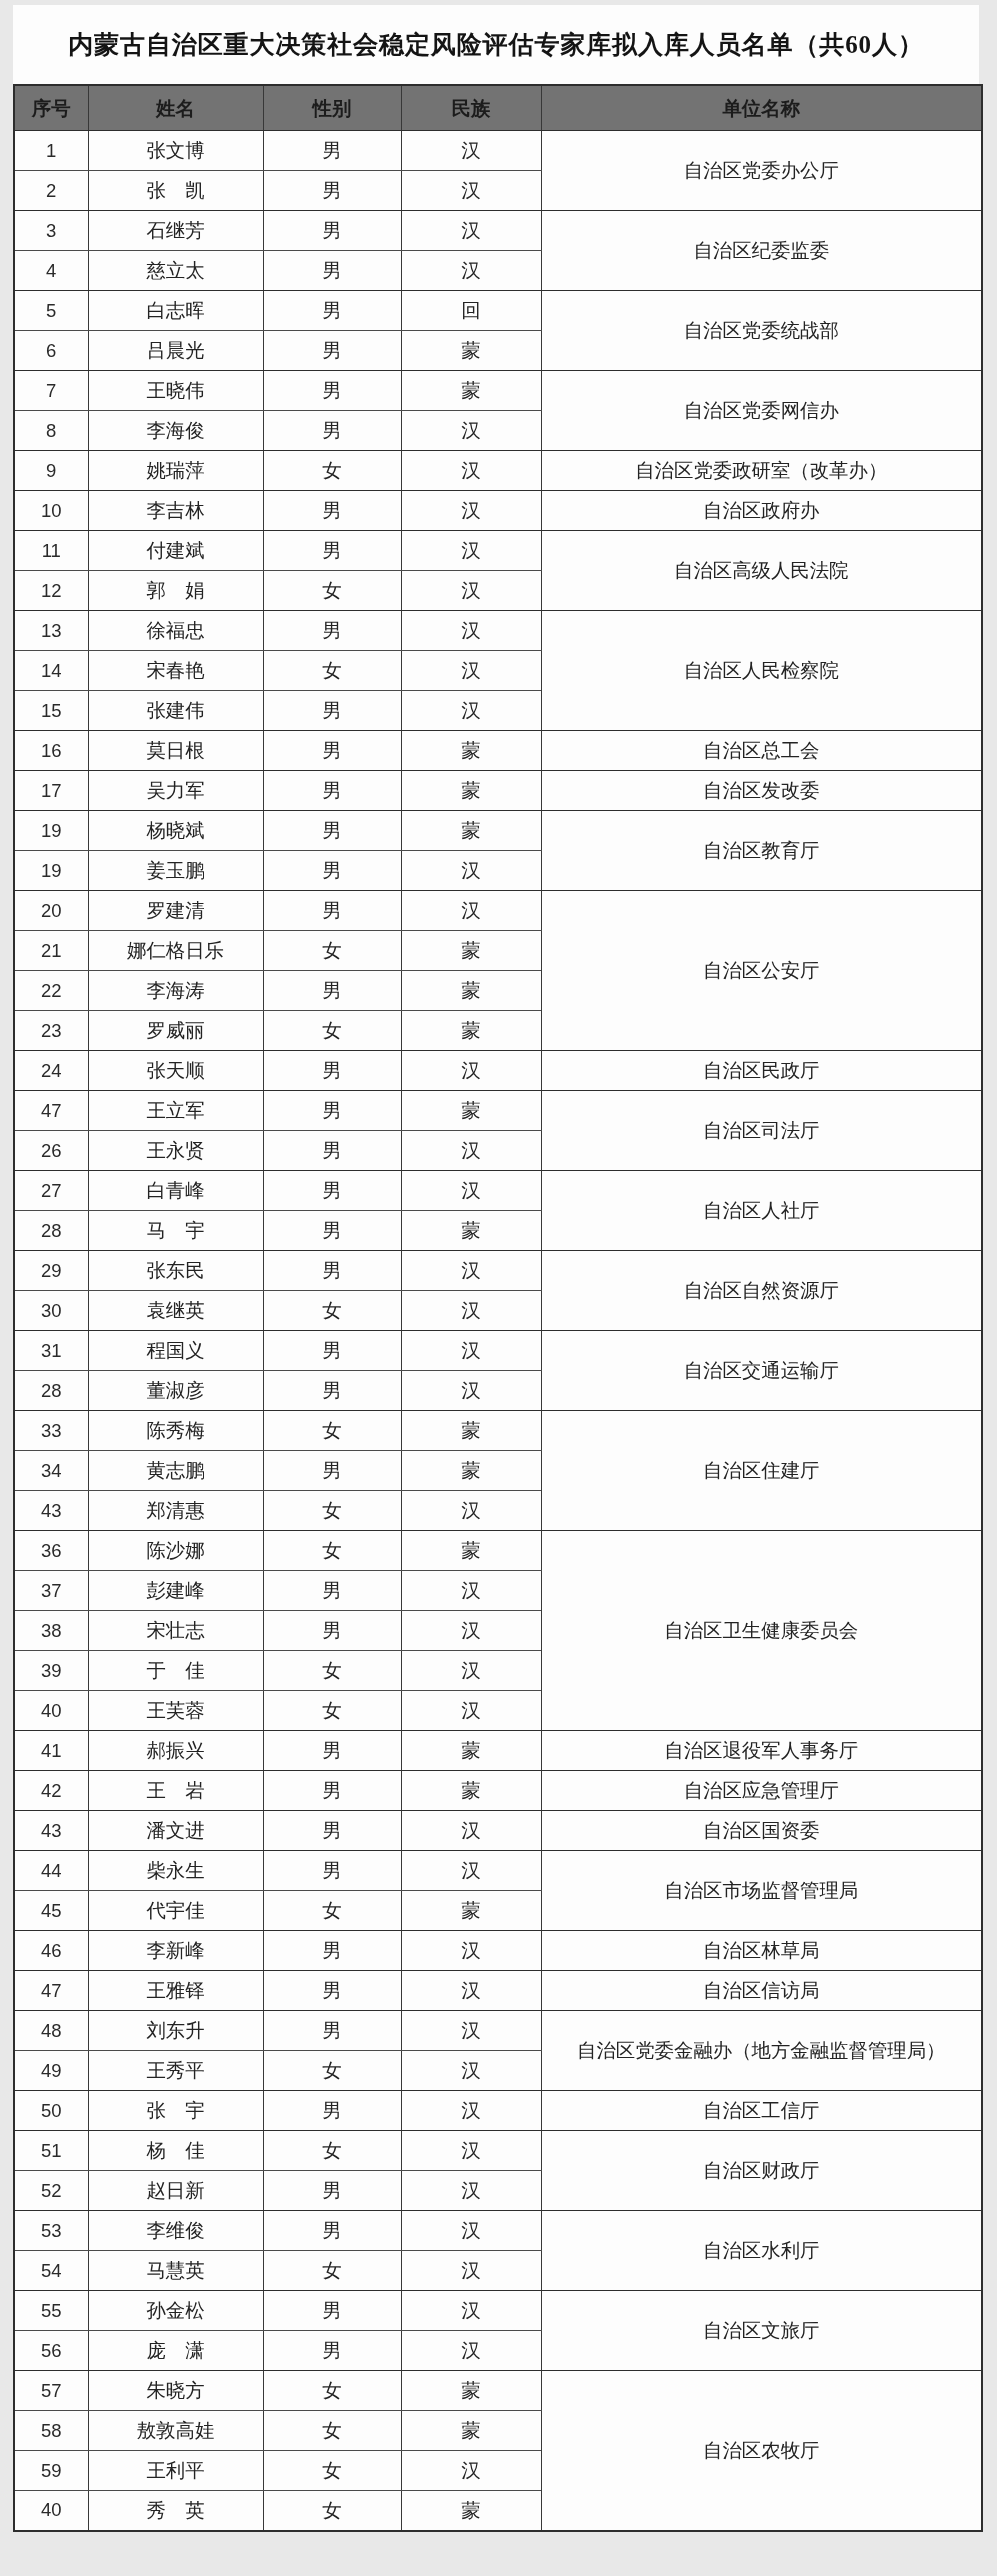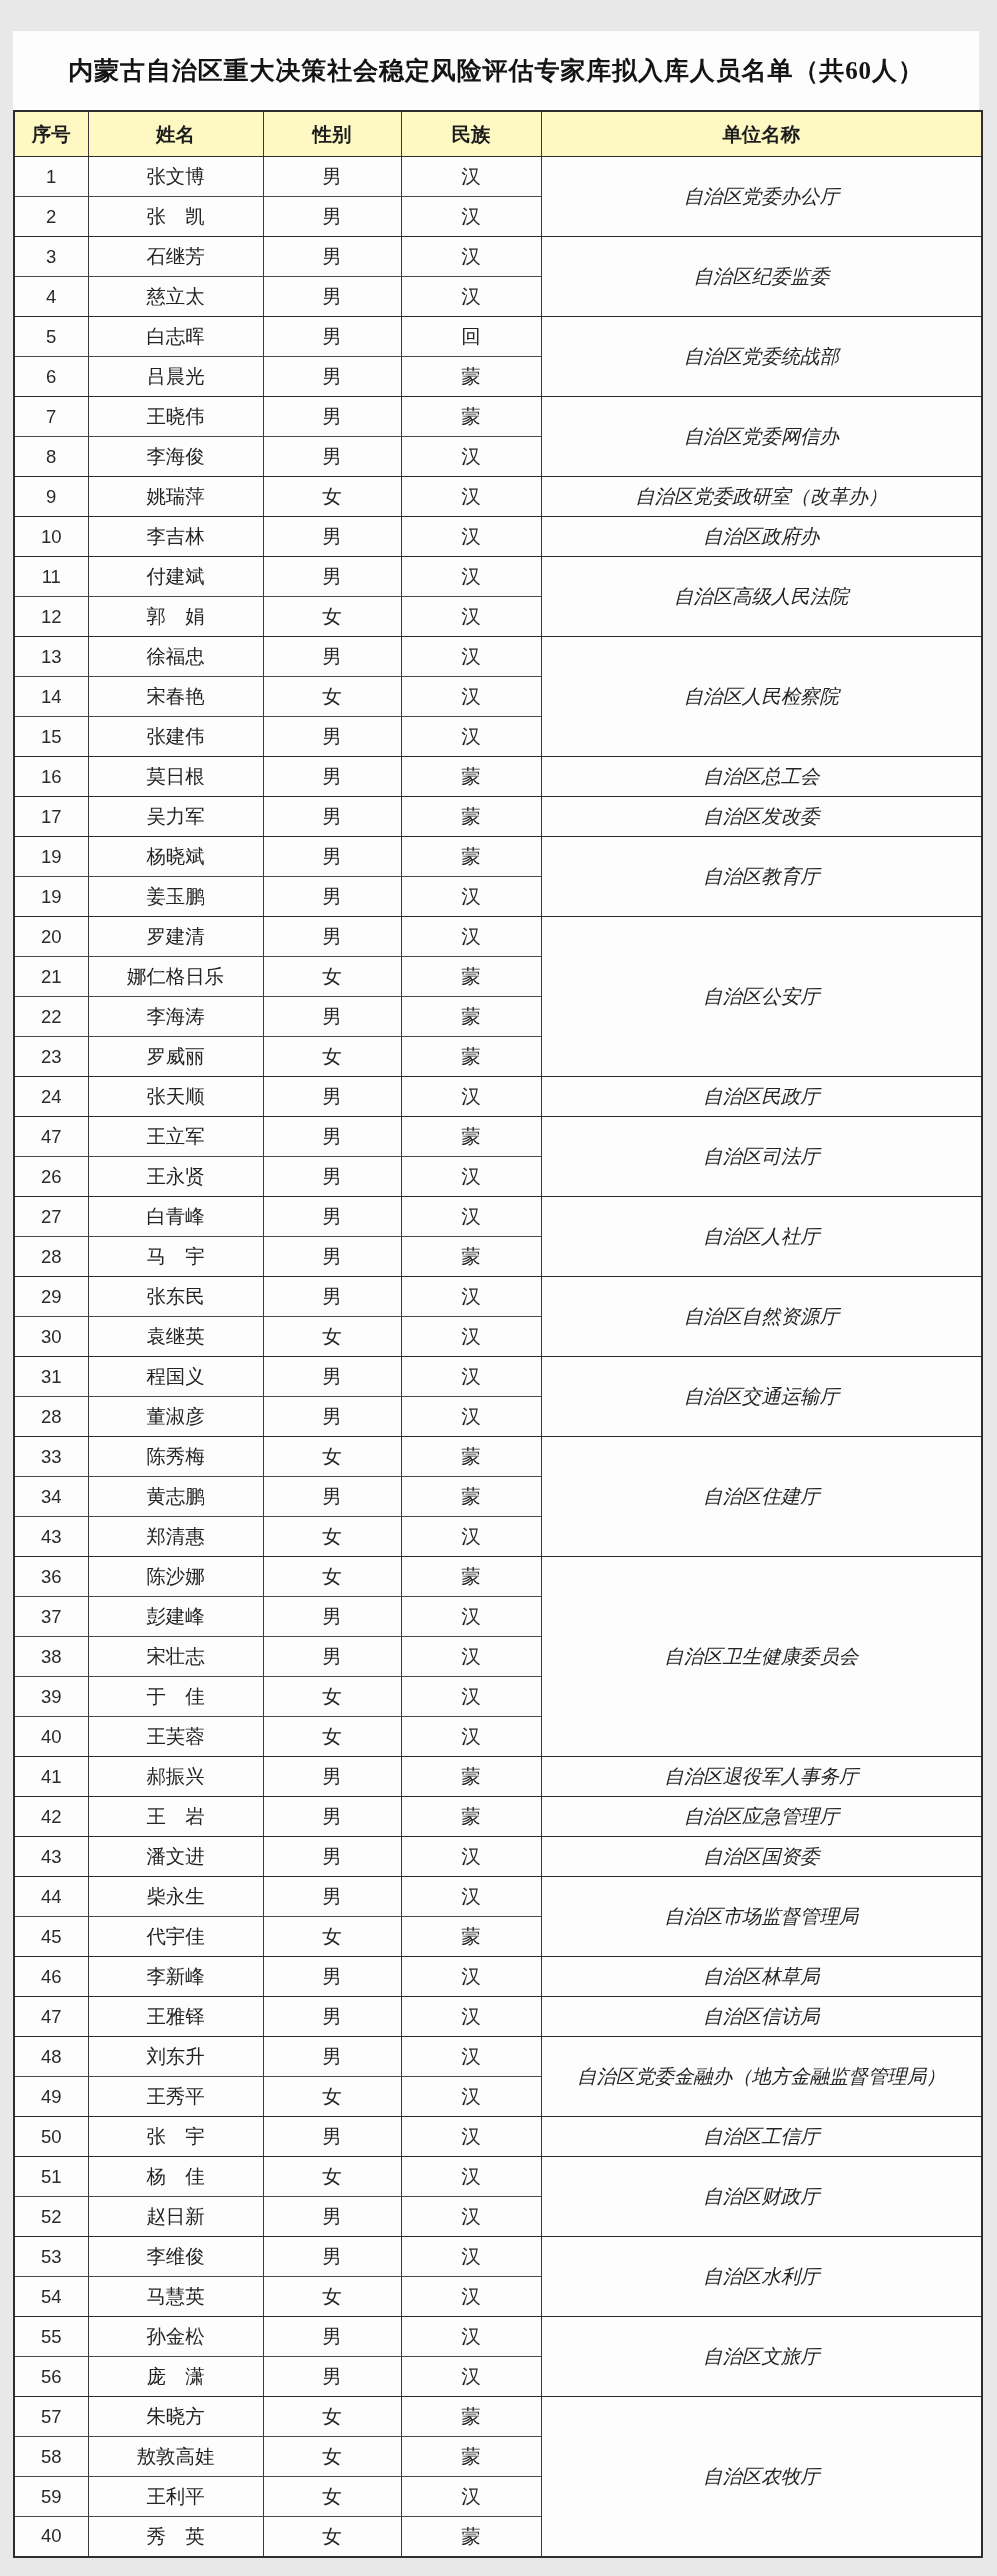--- a/index.html
+++ b/index.html
@@ -7,21 +7,21 @@
     width: 998px;
     height: 2576px;
     background: #e8e8e8;
     position: relative;
     overflow: hidden;
     font-family: "Liberation Sans", "DejaVu Sans", sans-serif;
   }
   .paper {
     position: absolute;
     left: 13px;
-    top: 31px;
+    top: 5px;
     width: 966px;
     height: 1941px;
     background: #fdfdfd;
   }
   .doc-title {
     height: 79px;
     display: flex;
     align-items: center;
     justify-content: center;
     font-family: "Liberation Serif", "DejaVu Serif", serif;
@@ -43,29 +43,29 @@
     border-right: 1.8px solid #383838;
     text-align: center;
     vertical-align: middle;
     padding: 0;
     font-size: 19.4px;
     color: #232323;
     overflow: hidden;
   }
   .roster thead th {
     height: 44px;
-    background: #fef9c3;
+    background: #737373;
     font-weight: 700;
     border-top: 1.8px solid #2d2d2d;
     border-bottom: 1.8px solid #2d2d2d;
     color: #1c1c1c;
   }
   .roster tbody tr { height: 40px; background: #fdfdfd; }
   .roster tbody tr.g-end td { border-bottom: 1.8px solid #2d2d2d; }
-  .roster td.unit { border-bottom: 1.8px solid #2d2d2d; font-style: italic; }
+  .roster td.unit { border-bottom: 1.8px solid #2d2d2d; }
   .roster td.num { font-size: 18.5px; color: #2a2a2a; }
 </style>
 </head>
 <body>
 
 <div class="paper">
 
   <div class="doc-title">内蒙古自治区重大决策社会稳定风险评估专家库拟入库人员名单（共60人）</div>
 
   <table class="roster">

